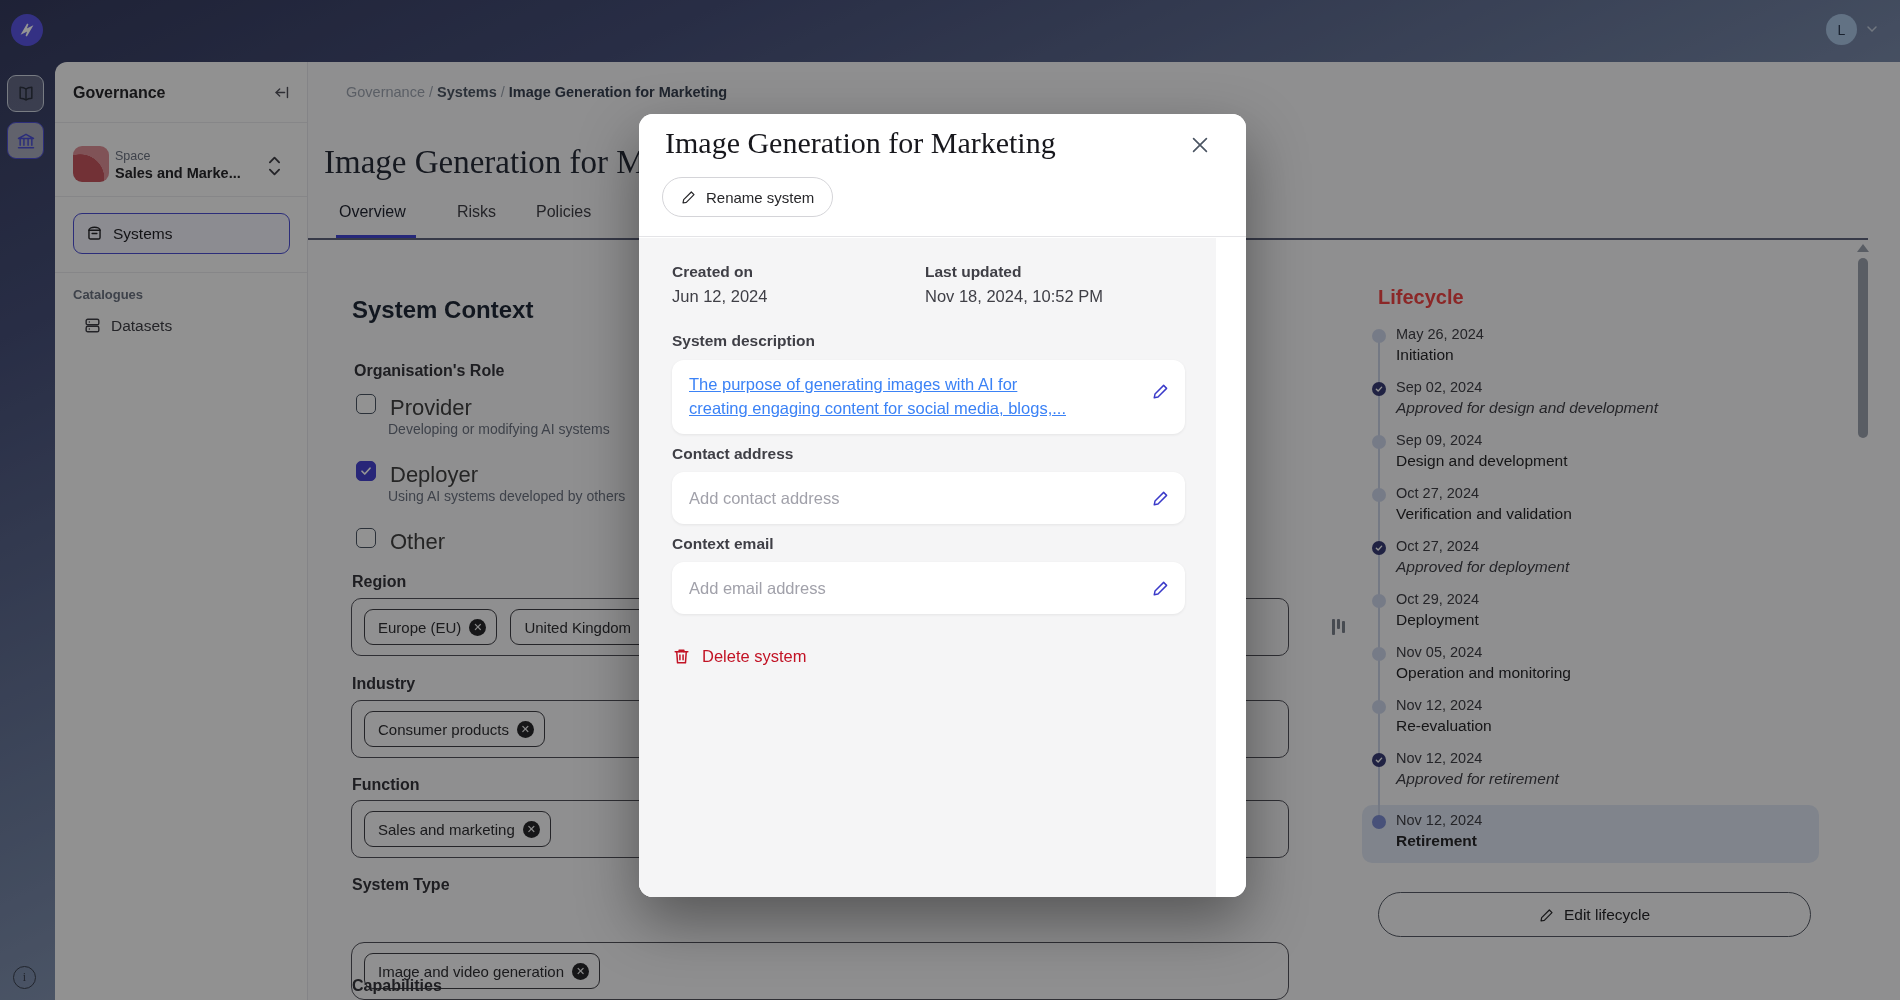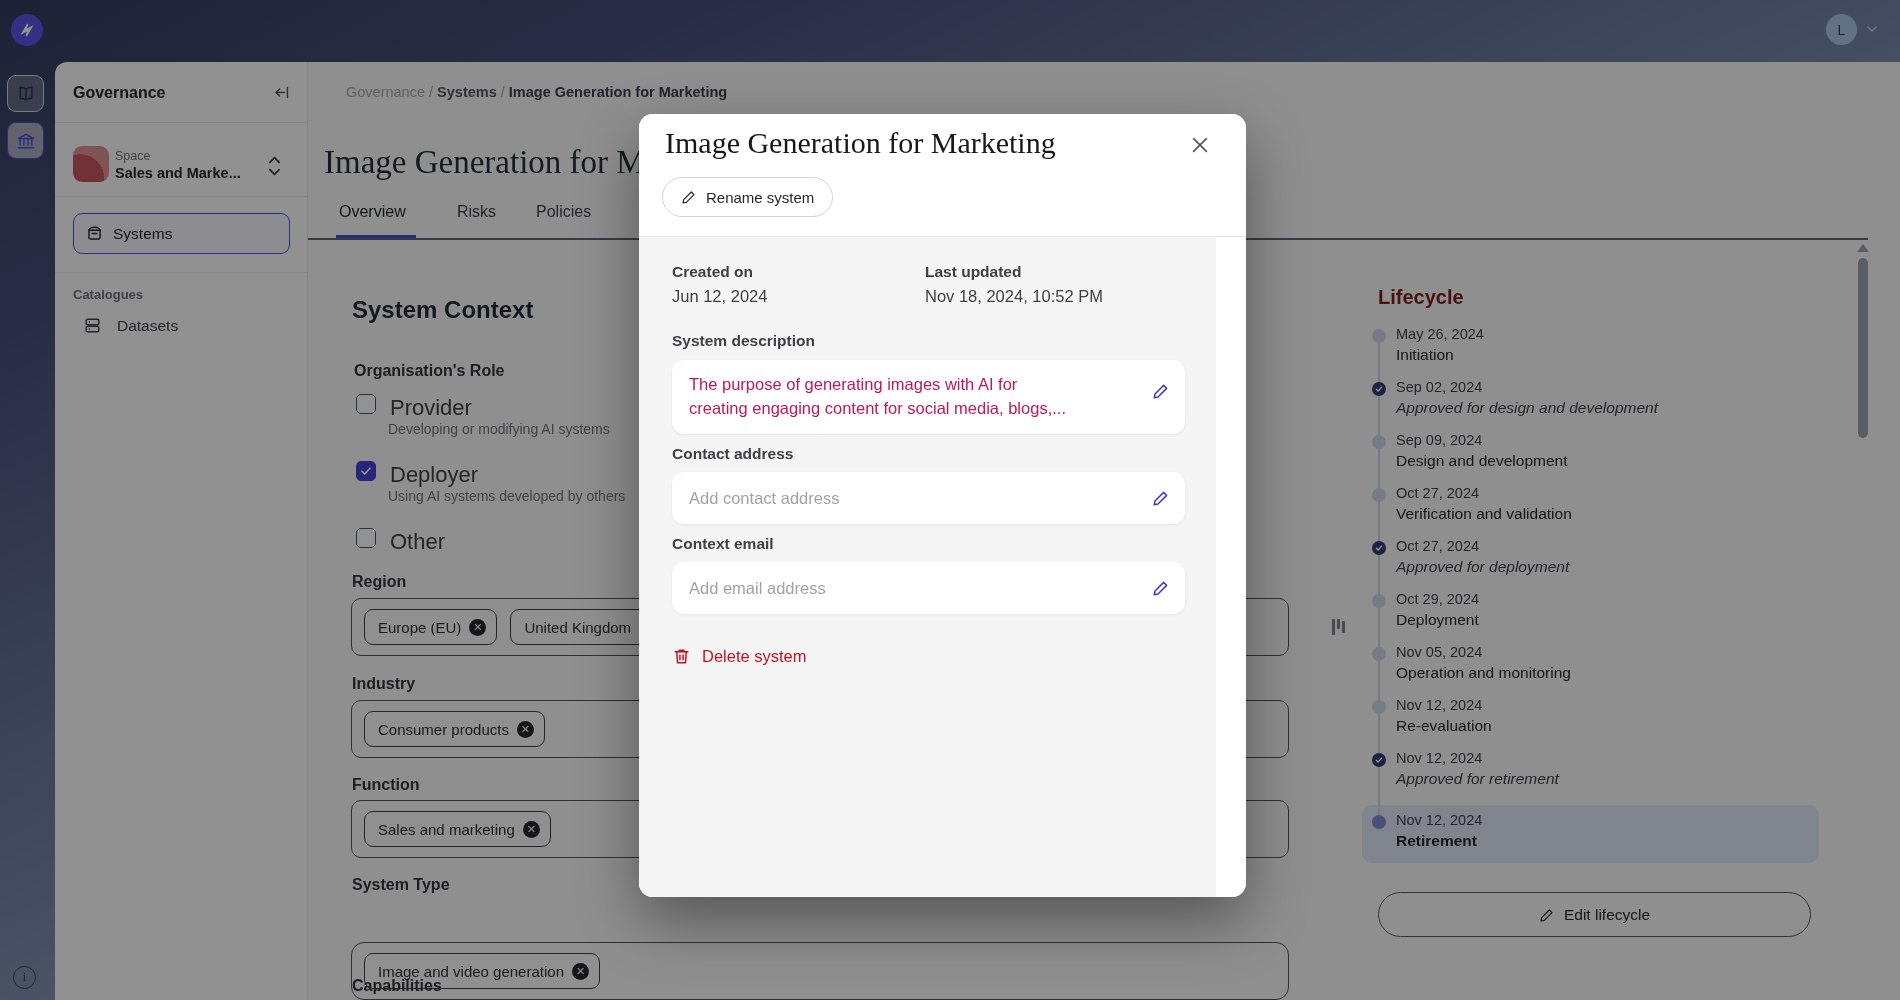--- a/index.html
+++ b/index.html
@@ -38,21 +38,21 @@
   .sb-div { position:absolute; left:0; right:0; height:1px; background:#e7e7ea; }
   .space-avatar { position:absolute; left:18px; top:84px; width:36px; height:36px; border-radius:9px;
           background:radial-gradient(circle at 20% 90%, #c4555e 0 55%, #dd9097 56% 100%); }
   .space-label { position:absolute; left:60px; top:87px; font-size:12.5px; color:#6b7280; }
   .space-name  { position:absolute; left:60px; top:103px; font-size:14.5px; font-weight:bold; color:#27272a; }
   .space-chevrons { position:absolute; left:212px; top:92px; color:#3f3f46; }
   .nav-item { position:absolute; left:18px; top:151px; width:217px; height:41px; border-radius:9px;
           border:1.5px solid #4c4fd2; background:#f1f1fa; display:flex; align-items:center;
           padding-left:11px; gap:9px; color:#1f1f24; font-size:15.5px; }
   .cat-label { position:absolute; left:18px; top:225px; font-size:13px; font-weight:bold; color:#6b7280; }
-  .cat-item { position:absolute; left:28px; top:254px; display:flex; align-items:center; gap:15px;
+  .cat-item { position:absolute; left:28px; top:254px; display:flex; align-items:center; gap:9px;
           color:#3f3f46; font-size:15.5px; }
 
   
   .main { flex:1; background:#f7f7f8; position:relative; }
   .breadcrumb { position:absolute; left:38px; top:22px; font-size:14.5px; color:#9ca3af; }
   .breadcrumb .crumb-mid { color:#4b5563; font-weight:bold; }
   .breadcrumb .crumb-last { color:#374151; font-weight:bold; }
   .page-title { position:absolute; left:16px; top:82px; font-family:"Liberation Serif", serif;
           font-size:33px; color:#262b38; white-space:nowrap; }
   .tab { position:absolute; top:141px; font-size:16px; color:#3f3f46; }
@@ -69,21 +69,21 @@
   .chips-input { position:absolute; left:43px; width:938px; height:58px; border:1px solid #52525b;
           border-radius:10px; display:flex; align-items:center; gap:13px; padding-left:12px; }
   .chip { height:36px; border:1px solid #3f3f46; border-radius:9px; display:flex; align-items:center;
           gap:8px; padding:0 10px 0 13px; font-size:15px; color:#2f2f33; background:rgba(255,255,255,0.25); white-space:nowrap; }
   .chip-x { width:17px; height:17px; border-radius:50%; background:#27272a; color:#f4f4f5;
           display:flex; align-items:center; justify-content:center; font-size:11px; line-height:1; }
   .bars-icon { position:absolute; left:1024px; display:flex; align-items:center; gap:2px; height:18px; }
   .bars-icon i { display:block; width:3px; background:#7a818c; border-radius:1px; }
 
   
-  .lc-title { position:absolute; left:1070px; top:224px; font-size:20px; font-weight:bold; color:#7f1d1d;text-align:right; }
+  .lc-title { position:absolute; left:1070px; top:224px; font-size:20px; font-weight:bold; color:#ef4444;text-align:right; }
   .lc-list { position:absolute; left:1054px; top:264px; width:470px; }
   .lc-line { position:absolute; left:16px; top:10px; width:2px; height:482px; background:#c9d1e3; }
   .lc-item { position:relative; padding-left:34px; height:53px; }
   .lc-dot { position:absolute; left:10px; top:3px; width:14px; height:14px; border-radius:50%;
           background:#ccd4e8; display:flex; align-items:center; justify-content:center; color:#fff; }
   .lc-item.approved .lc-dot { background:#383c74; }
   .lc-item.current  .lc-dot { background:#7c8cd0; }
   .lc-date { font-size:14.5px; color:#3f3f46; }
   .lc-label { font-size:15.5px; color:#27272a; margin-top:4px; }
   .lc-item.approved .lc-label { font-style:italic; color:#3f3f46; }
@@ -113,21 +113,21 @@
   .modal-body { position:absolute; left:0; right:0; top:124px; bottom:0; background:#fff; }
   .body-gray { position:absolute; left:0; top:0; bottom:0; right:30px; background:#f5f5f6; }
   .body-content { position:relative; padding:25px 0 0 33px; width:546px; }
   .m-label { font-size:15.5px; font-weight:bold; color:#3f3f46; }
   .m-value { font-size:16.5px; color:#3f3f46; margin-top:6px; }
   .meta-row { display:flex; }
   .meta-col1 { width:253px; }
   .m-group { margin-top:26px; }
   .desc-box { position:relative; width:513px; height:74px; background:#fff; border-radius:12px;
           box-shadow:0 1px 3px rgba(0,0,0,0.07); margin-top:10px; padding:12px 44px 0 17px; }
-  .desc-line { font-size:16.5px; line-height:24px; color:#be185d; white-space:nowrap; overflow:hidden; }
+  .desc-line { font-size:16.5px; line-height:24px; color:#3b82f6; white-space:nowrap; overflow:hidden;text-decoration:underline; }
   .m-input { position:relative; width:513px; height:52px; background:#fff; border-radius:12px;
           box-shadow:0 1px 3px rgba(0,0,0,0.07); margin-top:9px; display:flex; align-items:center; padding-left:17px; }
   .m-placeholder { font-size:16.5px; color:#a1a1aa; }
   .edit-pencil { position:absolute; right:15px; color:#3a3ac9; }
   .desc-box .edit-pencil { top:22px; }
   .m-input .edit-pencil { top:17px; }
   .contact-group { margin-top:11px; }
   .delete-btn { margin-top:33px; display:flex; align-items:center; gap:11px; color:#c21325; font-size:16.5px; }
 </style>
 </head>

